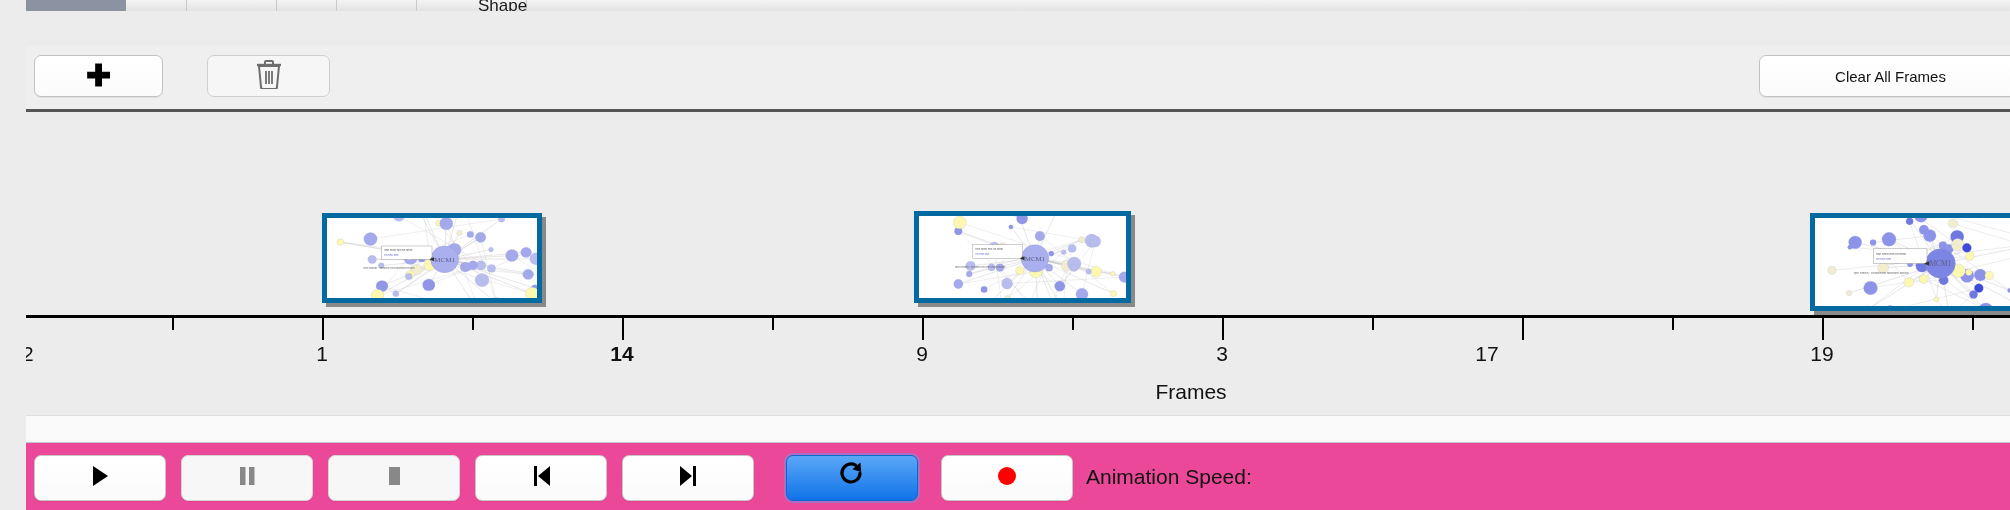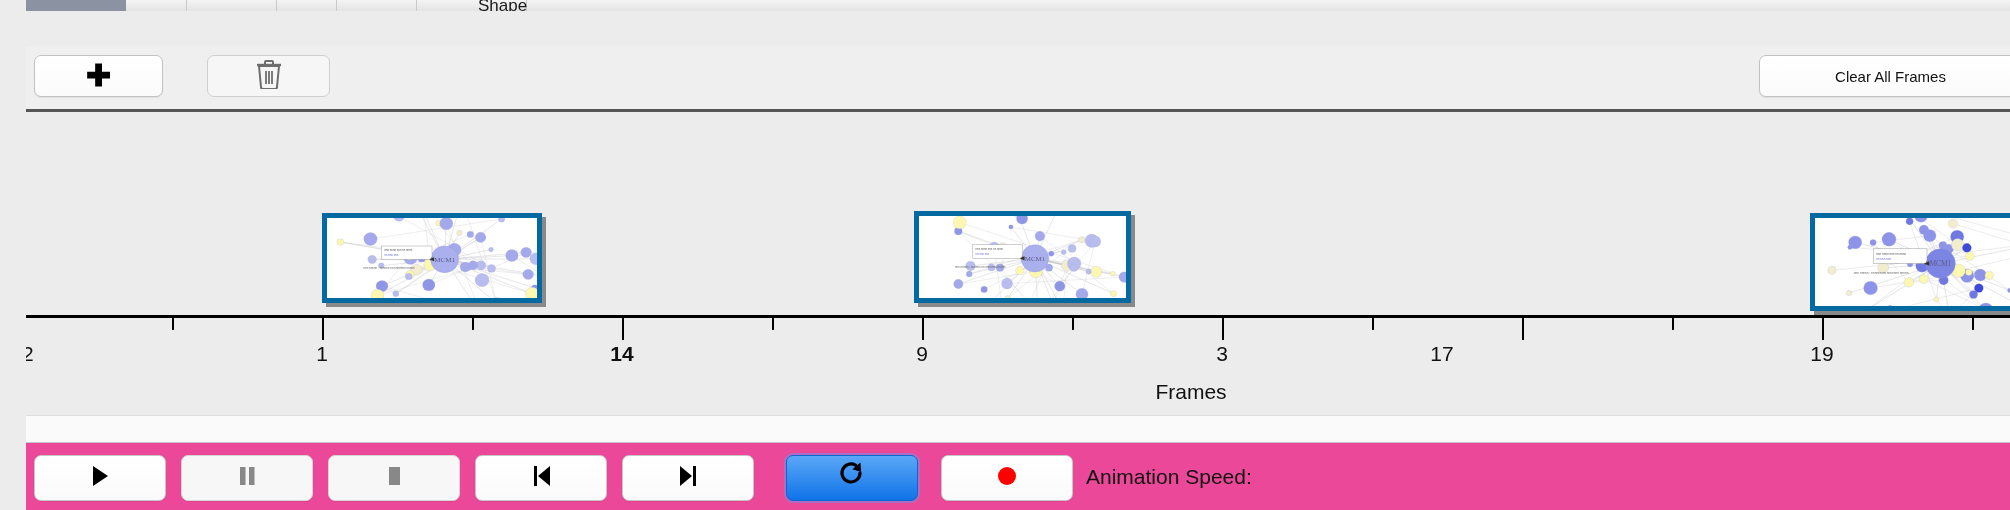--- a/index.html
+++ b/index.html
@@ -133,21 +133,21 @@
         <div class="tick minor" style="left: 1346px;"></div>
         <div class="tick minor" style="left: 1646px;"></div>
         <div class="tick minor" style="left: 1946px;"></div>
       </div>
     <div id="ticklabels">
         <div class="ticklabel" style="left: -4px;">12</div>
         <div class="ticklabel" style="left: 296px;">1</div>
         <div class="ticklabel" style="left: 596px; font-weight: bold;">14</div>
         <div class="ticklabel" style="left: 896px;">9</div>
         <div class="ticklabel" style="left: 1196px;">3</div>
-        <div class="ticklabel" style="left: 1416px;">17</div>
+        <div class="ticklabel" style="left: 1461px;">17</div>
         <div class="ticklabel" style="left: 1796px;">19</div>
       </div>
     <div class="axis-title" style="left:1165px;">Frames</div>
     <div id="frames">
         <div class="frame" style="left: 296px; top: 101px; width: 210px; height: 80px;">
           <div class="net">
             <svg viewBox="0 0 300 120" preserveAspectRatio="none">
     <rect width="300" height="120" fill="#ffffff"></rect>
               <line x1="168" y1="62" x2="219.4" y2="29.0" stroke="#b9b9b9" stroke-width="0.5"></line>
               <line x1="168" y1="62" x2="296.9" y2="105.0" stroke="#b9b9b9" stroke-width="0.5"></line>

